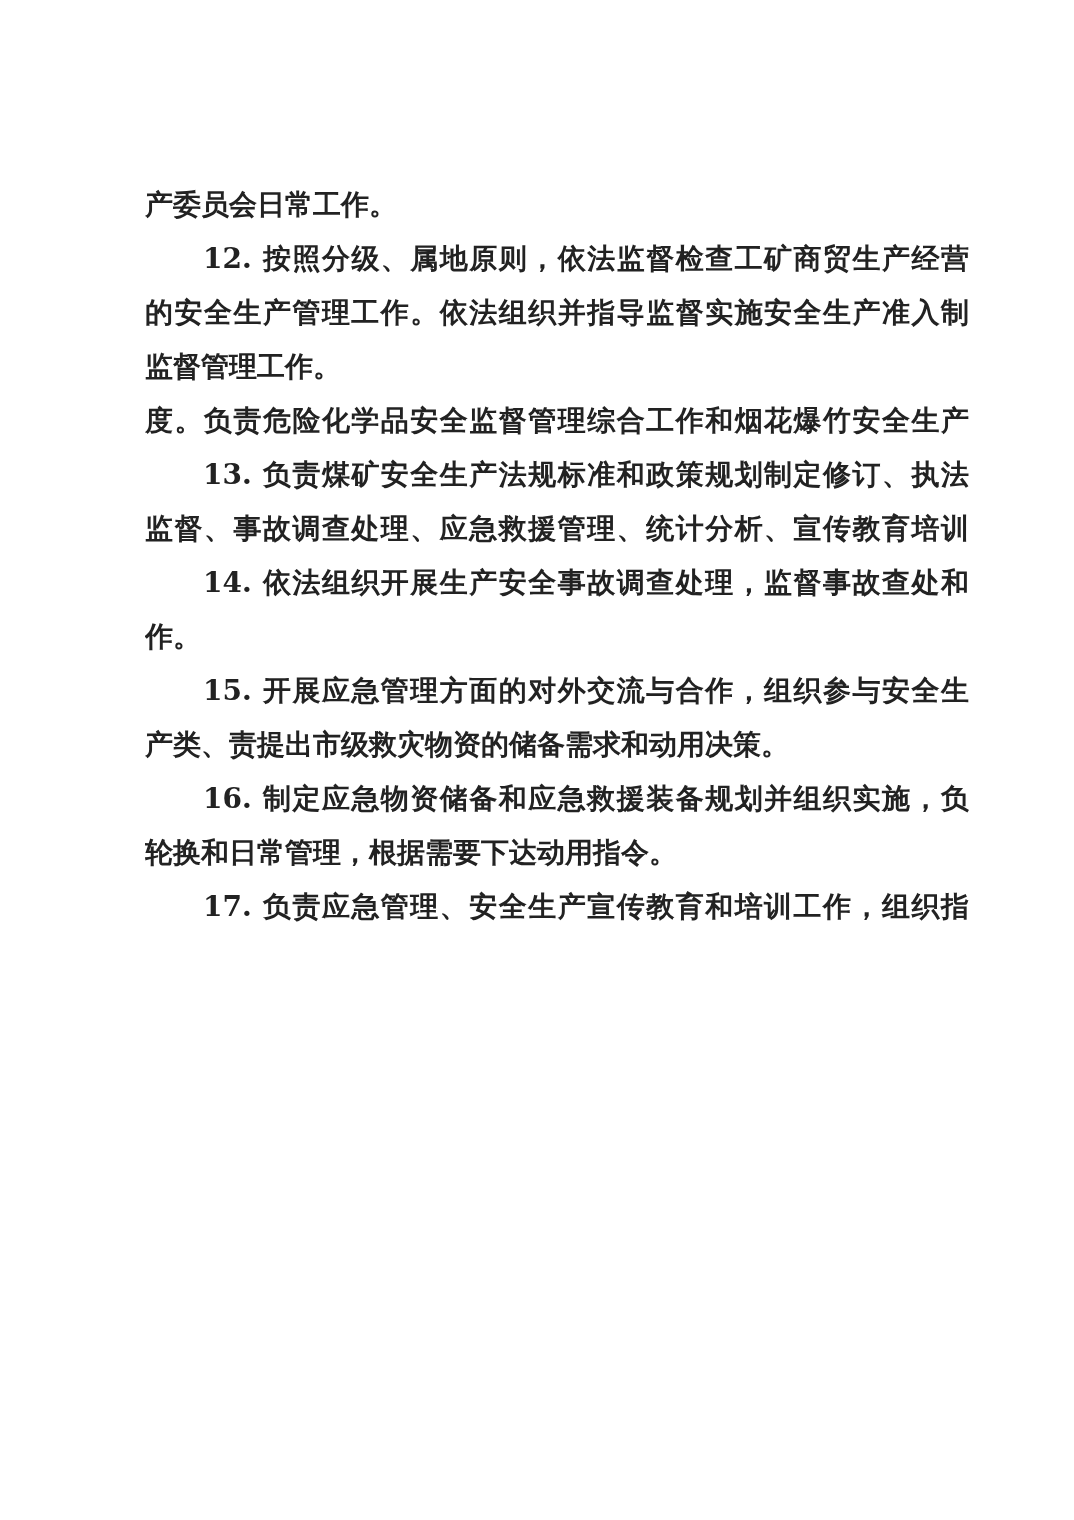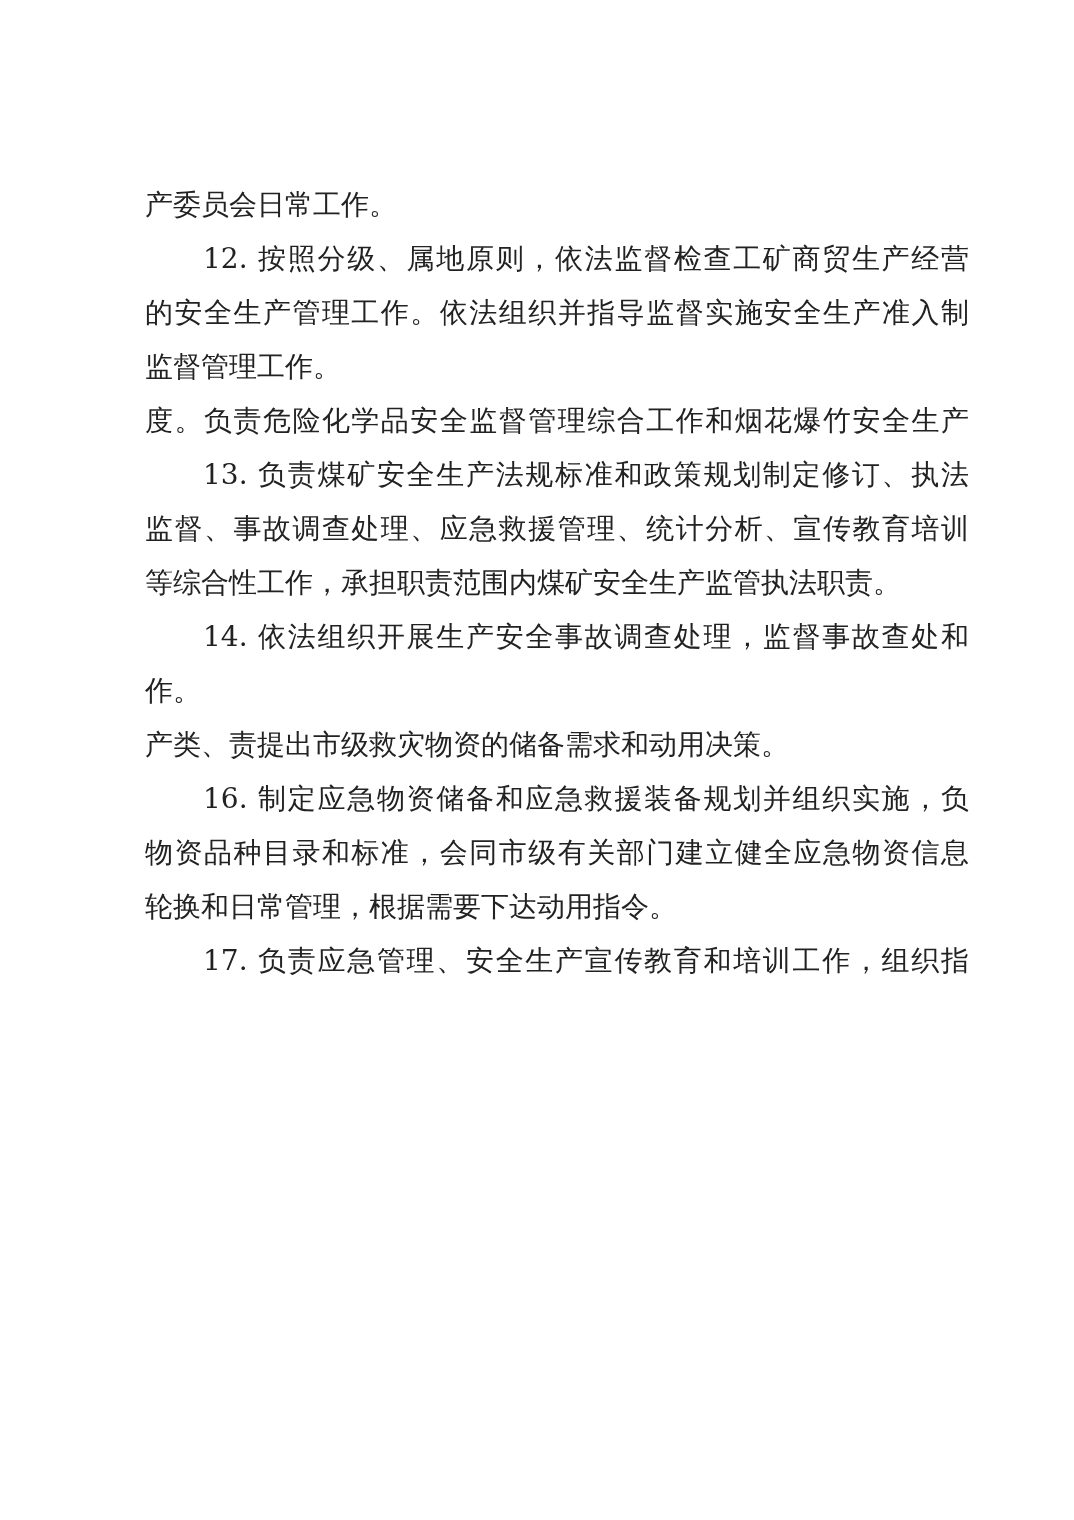--- a/index.html
+++ b/index.html
@@ -19,21 +19,21 @@
     height: 1520px;
     background: #ffffff;
     padding: 178px 105px 0 145px;
   }
   .text-block {
     width: 824px;
     font-family: "DejaVu Serif", "Liberation Serif", serif;
     font-size: 28px;
     line-height: 54px;
     color: #222222;
-    font-weight: 400;
+    font-weight: 700;
   }
   .line {
     height: 54px;
     overflow: hidden;
     white-space: normal;
     text-align: left;
   }
   .line.fill {
     text-align: justify;
     text-align-last: justify;
@@ -48,22 +48,21 @@
 
 <div class="page">
   <div class="text-block" id="text-block" style="color: rgb(34, 34, 34);">
       <div class="line">产委员会日常工作。</div>
       <div class="line indent fill">12. 按照分级、属地原则，依法监督检查工矿商贸生产经营</div>
       <div class="line fill">的安全生产管理工作。依法组织并指导监督实施安全生产准入制</div>
       <div class="line">监督管理工作。</div>
       <div class="line fill">度。负责危险化学品安全监督管理综合工作和烟花爆竹安全生产</div>
       <div class="line indent fill">13. 负责煤矿安全生产法规标准和政策规划制定修订、执法</div>
       <div class="line fill">监督、事故调查处理、应急救援管理、统计分析、宣传教育培训</div>
-      <div class="line">等综合性工作，承担职责范围内煤矿安全生产监管执法职责。</div>
       <div class="line indent fill">14. 依法组织开展生产安全事故调查处理，监督事故查处和</div>
       <div class="line">作。</div>
+      <div class="line indent fill">15. 开展应急管理方面的对外交流与合作，组织参与安全生</div>
       <div class="line">产类、责提出市级救灾物资的储备需求和动用决策。</div>
       <div class="line indent fill">16. 制定应急物资储备和应急救援装备规划并组织实施，负</div>
-      <div class="line fill">物资品种目录和标准，会同市级有关部门建立健全应急物资信息</div>
       <div class="line">轮换和日常管理，根据需要下达动用指令。</div>
       <div class="line indent fill">17. 负责应急管理、安全生产宣传教育和培训工作，组织指</div>
     </div>
 </div>
 
 </body></html>

